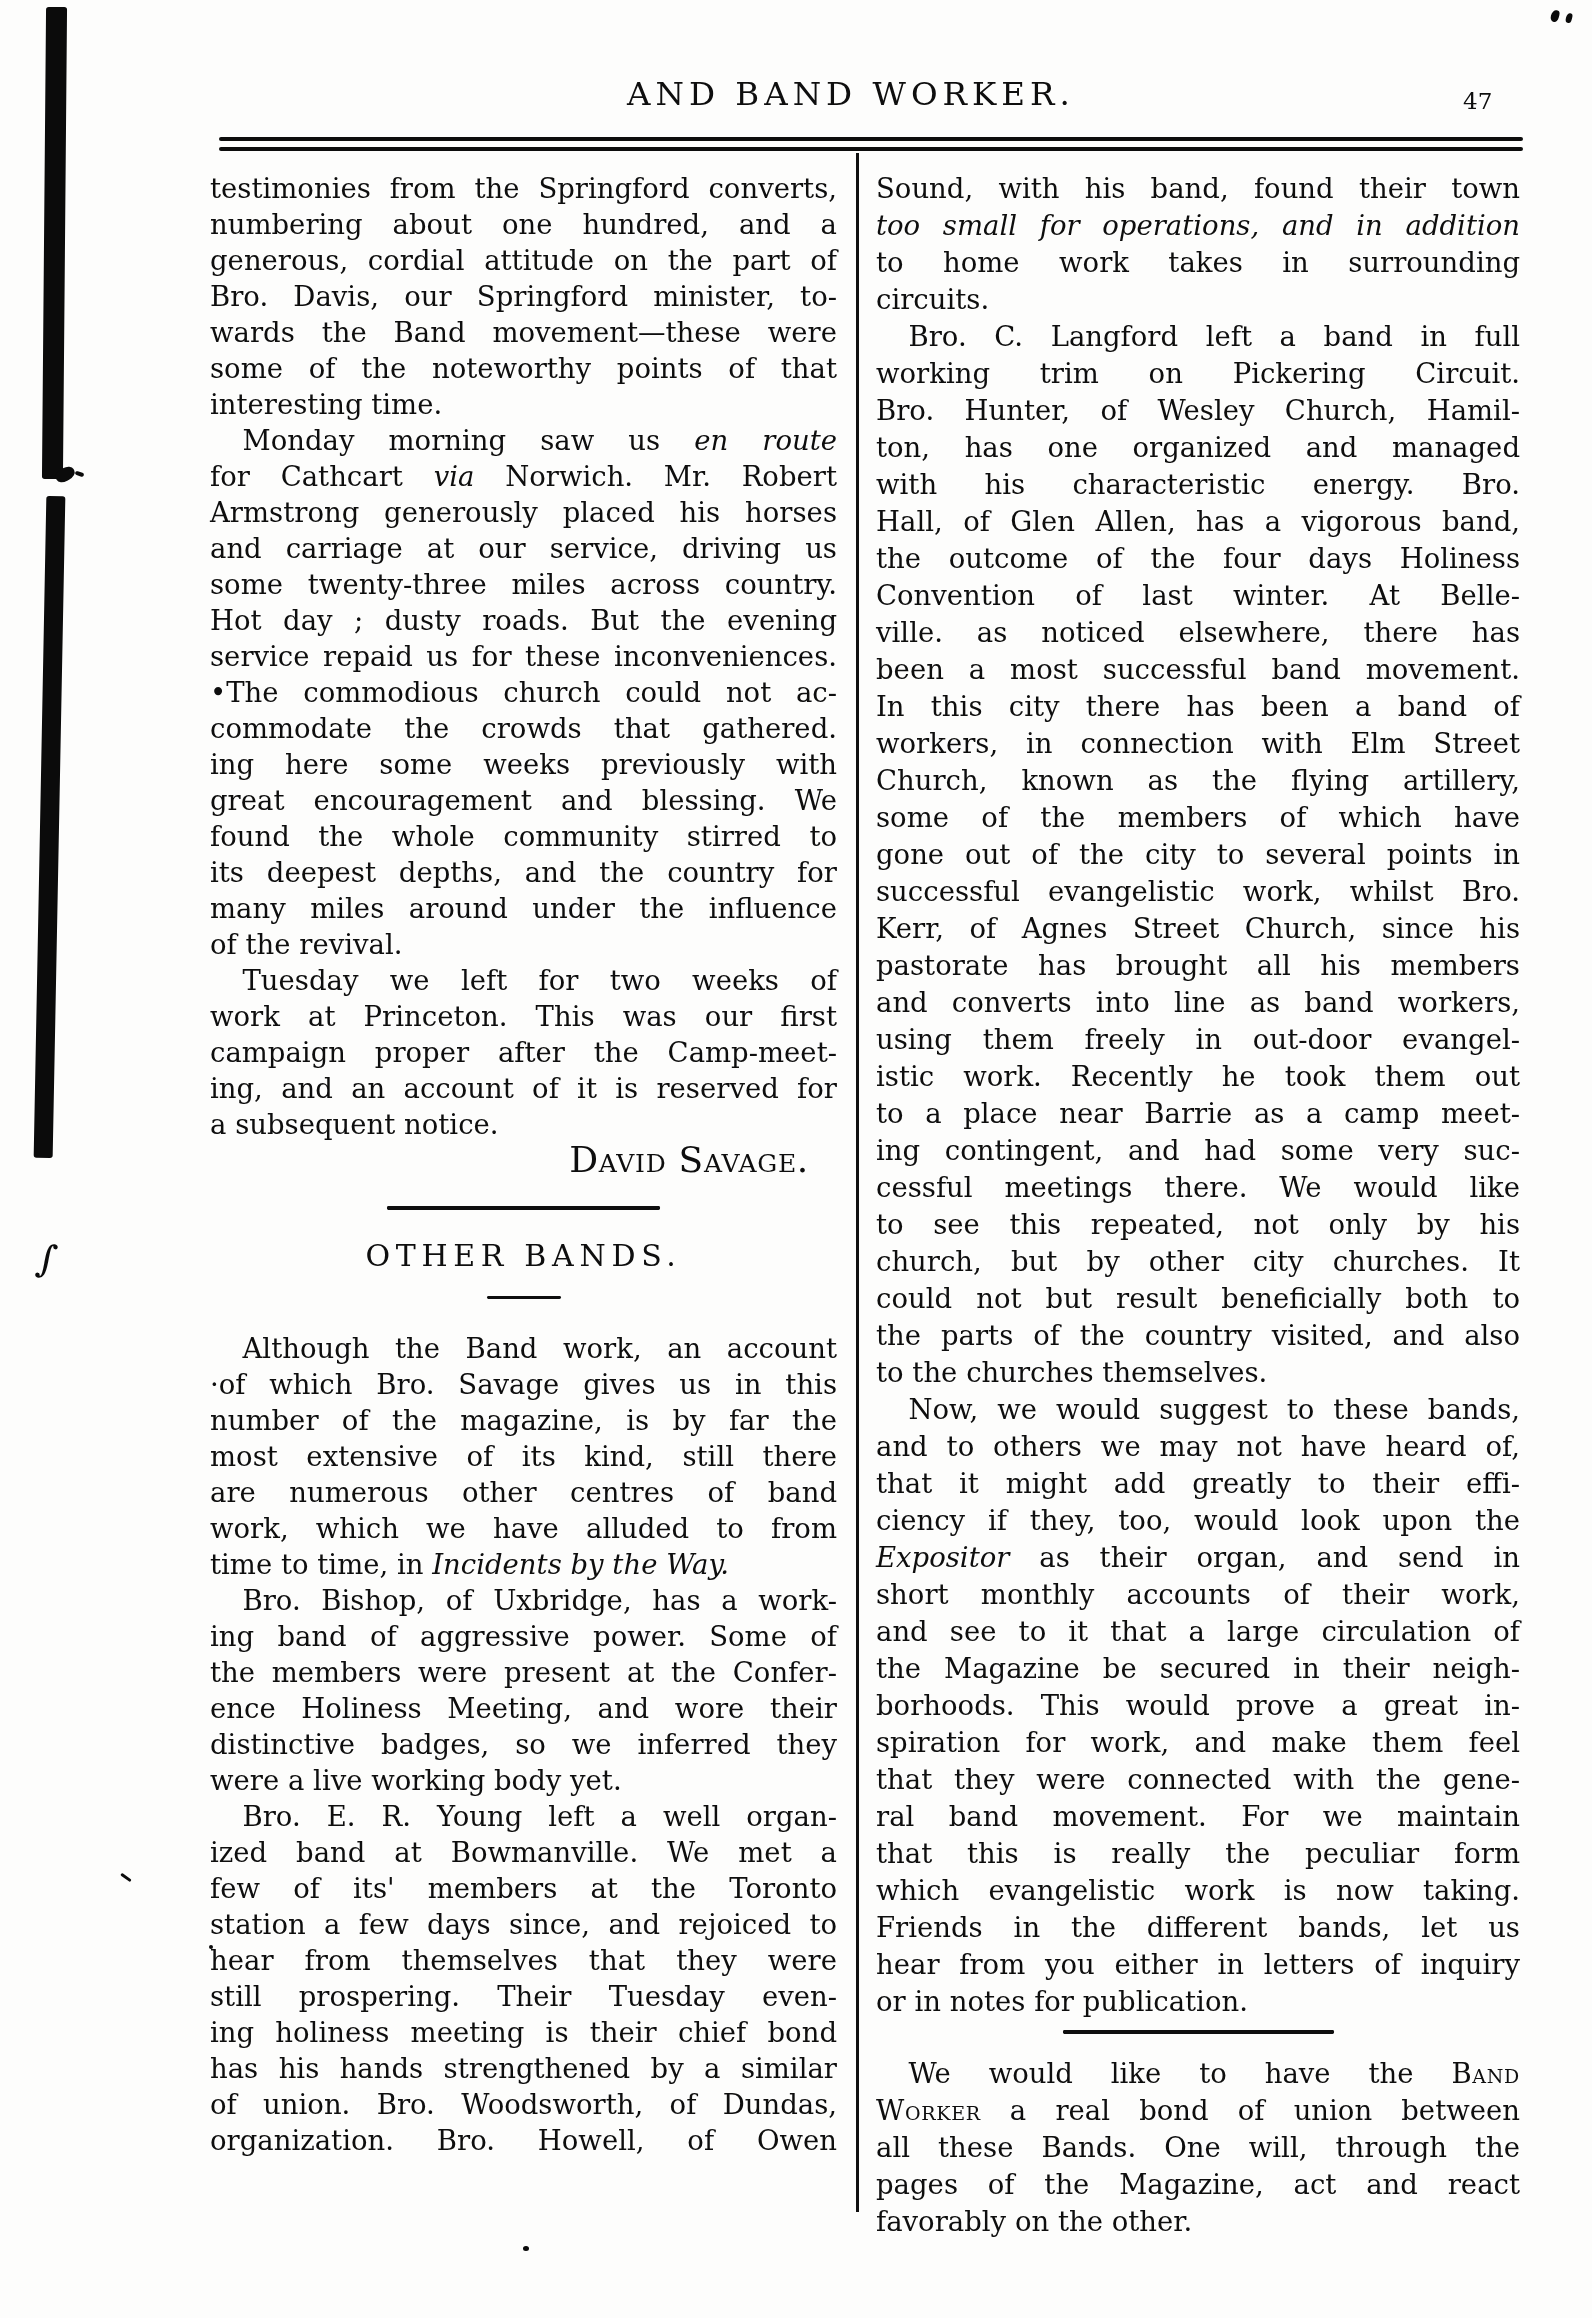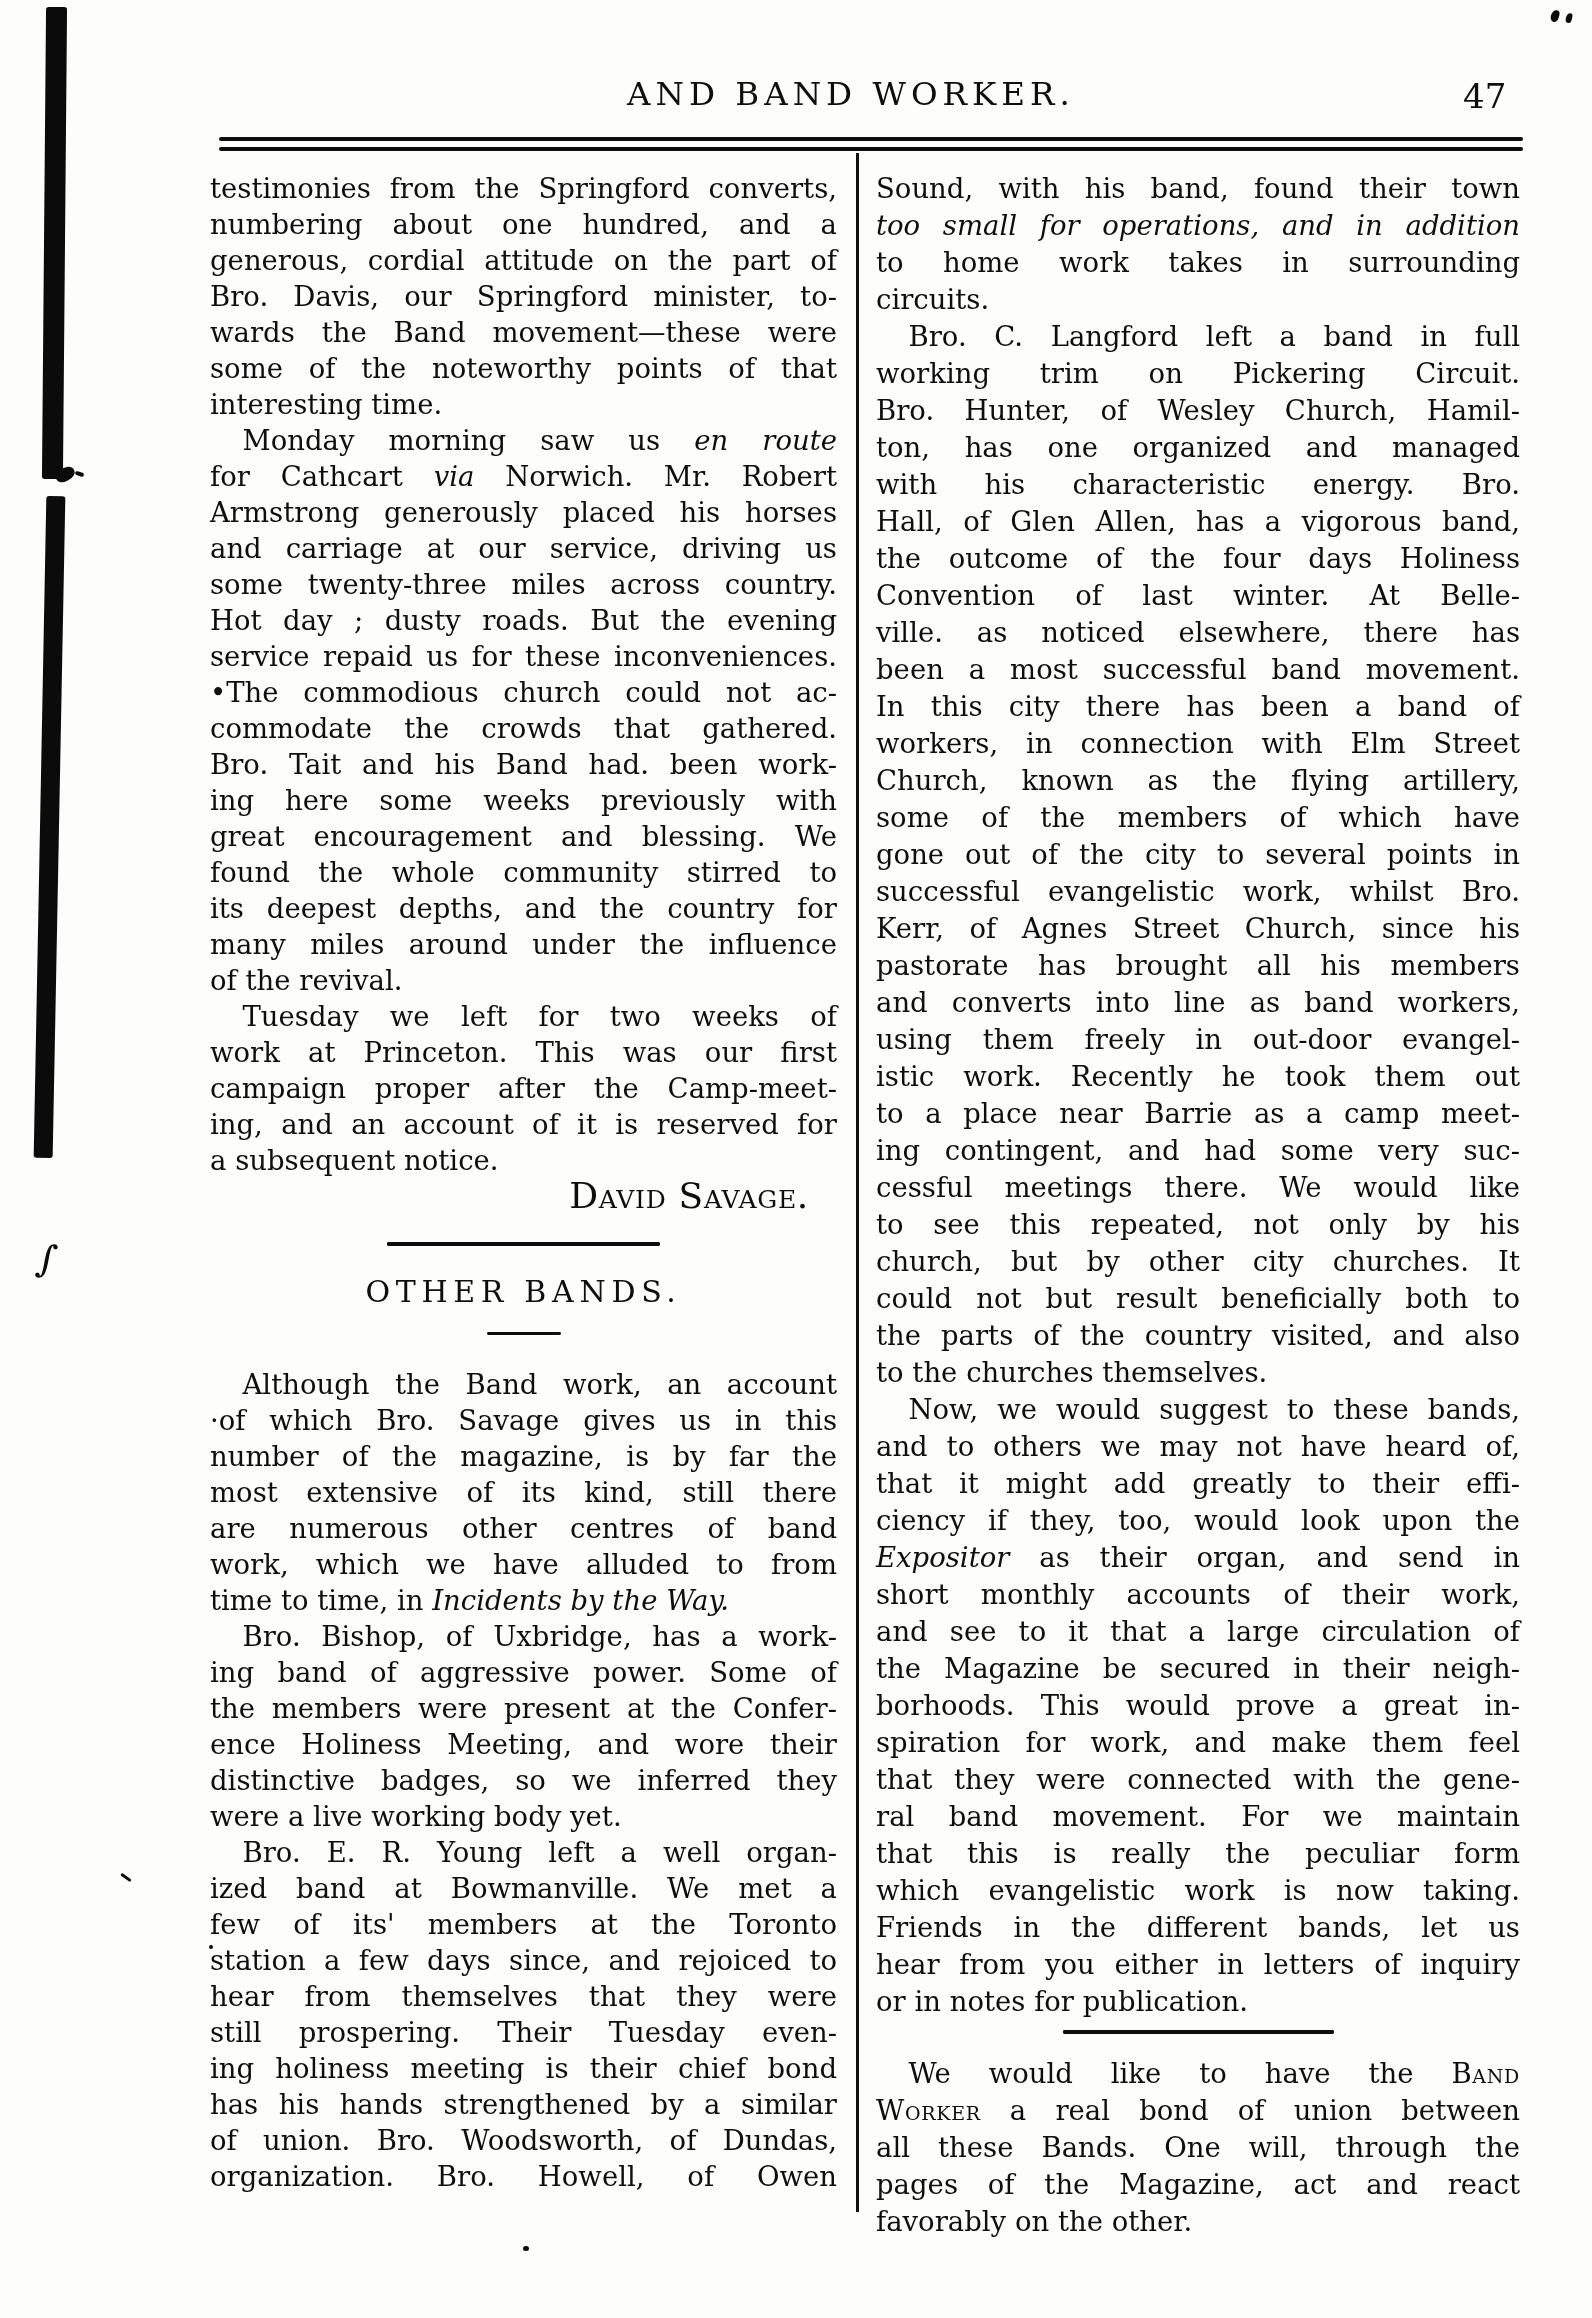--- a/index.html
+++ b/index.html
@@ -1,20 +1,20 @@
 <!DOCTYPE html>
 <html style="font-size:11.3px"><head>
 <meta charset="utf-8">
 <style>
   html,body{margin:0;padding:0;background:#777;}
   .page{position:relative;width:1593px;height:2319px;background:#fdfdfc;color:#0e0e0e;
         font-family:"DejaVu Serif","Liberation Serif",serif;overflow:hidden;}
   
   .header-title{position:absolute;left:627px;top:75px;font-size:32.5px;letter-spacing:5px;white-space:nowrap;}
-  .page-number{position:absolute;left:1463px;top:76px;font-size:34px;}
+  .page-number{position:absolute;left:1463px;top:88px;font-size:23px;}
   .double-rule-1{position:absolute;left:219px;top:137px;width:1304px;height:4.2px;background:#0d0d0d;border-radius:2.1px;}
   .double-rule-2{position:absolute;left:219px;top:147px;width:1304px;height:3.5px;background:#0d0d0d;border-radius:2.1px;}
   
   .col{position:absolute;top:170px;font-size:27.5px;}
   .col-left{left:210px;width:627px;}
   .col-right{left:876px;width:644px;}
   .divider{position:absolute;left:856px;top:153px;width:2.8px;height:2059px;background:#101010;}
   .line{text-align:justify;text-align-last:justify;}
   .col-left .line{line-height:36px;}
   .col-right .line{line-height:37px;}
@@ -73,21 +73,20 @@
       <div class="para">
         <div class="line indent"><span>Monday morning saw us </span><span class="it">en route</span></div>
         <div class="line"><span>for Cathcart </span><span class="it">via</span><span> Norwich. Mr. Robert</span></div>
         <div class="line"><span>Armstrong generously placed his horses</span></div>
         <div class="line"><span>and carriage at our service, driving us</span></div>
         <div class="line"><span>some twenty-three miles across country.</span></div>
         <div class="line"><span>Hot day ; dusty roads. But the evening</span></div>
         <div class="line"><span>service repaid us for these inconveniences.</span></div>
         <div class="line"><span>•The commodious church could not ac-</span></div>
         <div class="line"><span>commodate the crowds that gathered.</span></div>
-        <div class="line"><span>Bro. Tait and his Band had. been work-</span></div>
         <div class="line"><span>ing here some weeks previously with</span></div>
         <div class="line"><span>great encouragement and blessing. We</span></div>
         <div class="line"><span>found the whole community stirred to</span></div>
         <div class="line"><span>its deepest depths, and the country for</span></div>
         <div class="line"><span>many miles around under the influence</span></div>
         <div class="line end"><span>of the revival.</span></div>
       </div>
       <div class="para">
         <div class="line indent"><span>Tuesday we left for two weeks of</span></div>
         <div class="line"><span>work at Princeton. This was our first</span></div>

